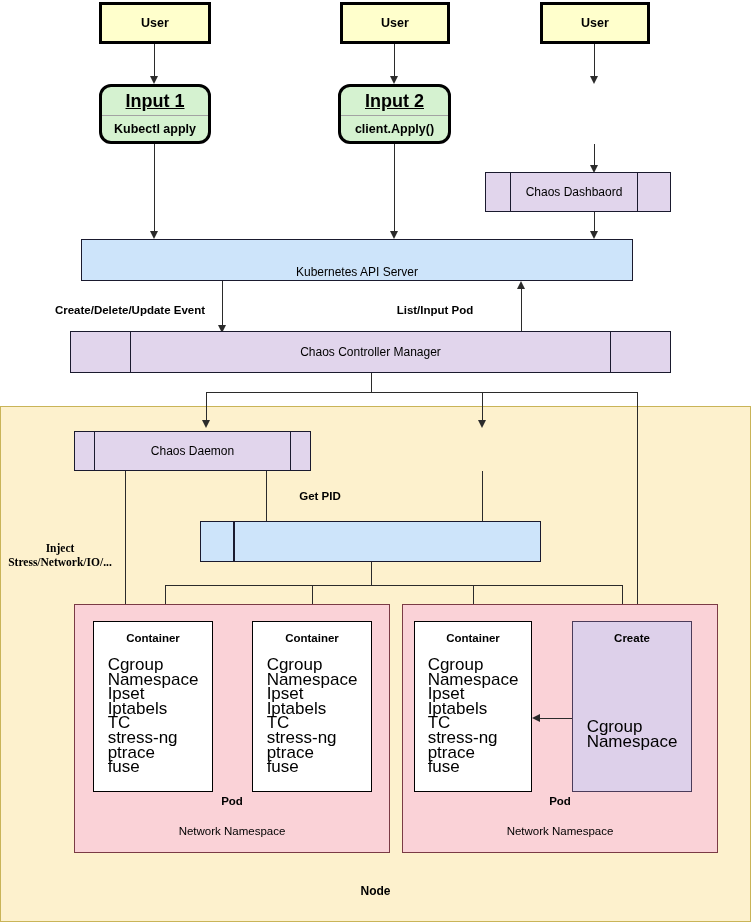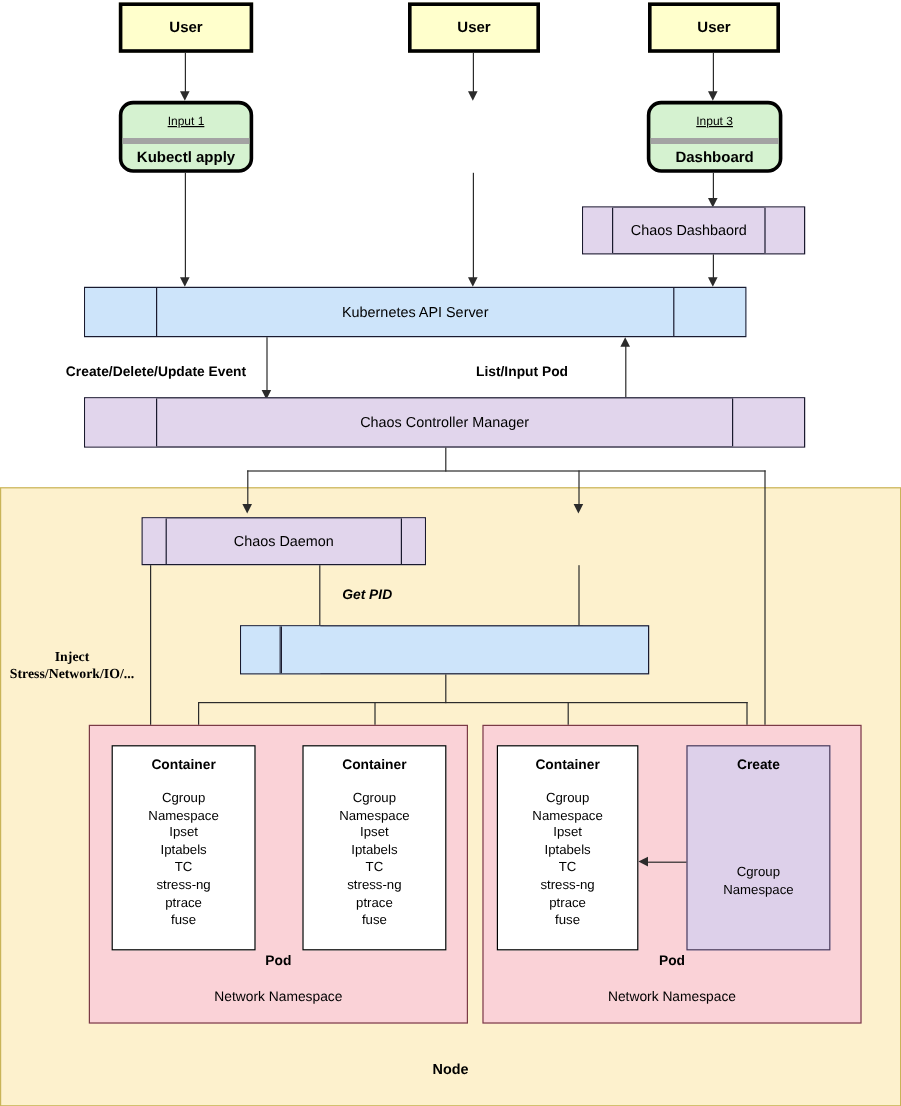--- a/index.html
+++ b/index.html
@@ -53,24 +53,24 @@
     box-sizing: border-box;
     display: flex;
     flex-direction: column;
     overflow: hidden;
   }
   .input-title {
     flex: 0 0 28px;
     display: flex;
     align-items: center;
     justify-content: center;
-    font-size: 10px;
-    font-weight: normal;
+    font-size: 18px;
+    font-weight: bold;
     text-decoration: underline;
-    border-bottom: 5px solid #a3a3a3;
+    border-bottom: 1px solid #a3a3a3;
     color: #000;
   }
   .input-body {
     flex: 1;
     display: flex;
     align-items: center;
     justify-content: center;
     font-size: 12.5px;
     font-weight: bold;
     color: #000;
@@ -141,24 +141,24 @@
     border: 1px solid #4b3b5a;
     justify-content: flex-start;
   }
   .container-title {
     font-size: 11.5px;
     font-weight: bold;
     color: #000;
     margin-bottom: 14px;
   }
   .container-list {
-    font-size: 11px;
+    font-size: 17px;
     line-height: 14.6px;
     color: #000;
-    text-align: center;
+    text-align: left;
   }
   .sidecar .container-list {
     margin-top: 62px;
   }
   
   .edge {
     position: absolute;
     background: #2b2b2b;
   }
   .edge.v { width: 1.4px; }
@@ -210,44 +210,44 @@
   <div class="edge v" style="left:394px; top:44px; height:34px;"></div>
   <div class="arrow down" style="left:390px; top:76px;"></div>
 
   <div class="edge v" style="left:594px; top:44px; height:34px;"></div>
   <div class="arrow down" style="left:590px; top:76px;"></div>
 
   <div class="input-box" style="left:99px; top:84px; width:112px; height:60px;">
     <div class="input-title">Input 1</div>
     <div class="input-body">Kubectl apply</div>
   </div>
-  <div class="input-box" style="left:539px; top:84px; width:113px; height:60px;">
-    <div class="input-title">Input 3</div>
-    <div class="input-body">Dashboard</div>
+  <div class="input-box" style="left:338px; top:84px; width:113px; height:60px;">
+    <div class="input-title">Input 2</div>
+    <div class="input-body">client.Apply()</div>
   </div>
 
   <div class="edge v" style="left:154px; top:144px; height:90px;"></div>
   <div class="arrow down" style="left:150px; top:231px;"></div>
 
   <div class="edge v" style="left:394px; top:144px; height:90px;"></div>
   <div class="arrow down" style="left:390px; top:231px;"></div>
 
   <div class="edge v" style="left:594px; top:144px; height:24px;"></div>
   <div class="arrow down" style="left:590px; top:165px;"></div>
 
   <div class="lane-box purple" style="left:485px; top:172px; width:186px; height:40px;">
     <div class="seg-l" style="width:25px;"></div>
     <div class="seg-mid">Chaos Dashbaord</div>
     <div class="seg-r" style="width:33px;"></div>
   </div>
 
   <div class="edge v" style="left:594px; top:212px; height:22px;"></div>
   <div class="arrow down" style="left:590px; top:231px;"></div>
 
-  <div class="lane-box blue" style="left:70px; top:239px; width:552px; height:42px;">
+  <div class="lane-box blue" style="left:81px; top:239px; width:552px; height:42px;align-items:flex-end;">
     <div class="seg-l" style="width:60px;"></div>
     <div class="seg-mid">Kubernetes API Server</div>
     <div class="seg-r" style="width:60px;"></div>
   </div>
 
   <div class="edge v" style="left:222px; top:281px; height:47px;"></div>
   <div class="arrow down" style="left:218px; top:325px;"></div>
   <div class="edge-label" style="left:30px; top:304px; width:200px;">Create/Delete/Update Event</div>
 
   <div class="edge v" style="left:521px; top:288px; height:43px;"></div>
@@ -265,30 +265,30 @@
 
   <div class="edge v" style="left:206px; top:392px; height:32px;"></div>
   <div class="arrow down" style="left:202px; top:420px;"></div>
 
   <div class="edge v" style="left:482px; top:392px; height:32px;"></div>
   <div class="arrow down" style="left:478px; top:420px;"></div>
 
   <div class="edge v" style="left:637px; top:392px; height:222px;"></div>
   <div class="arrow down" style="left:633px; top:610px;"></div>
 
-  <div class="lane-box purple" style="left:74px; top:431px; width:237px; height:40px;margin-left:44px;">
+  <div class="lane-box purple" style="left:74px; top:431px; width:237px; height:40px;">
     <div class="seg-l" style="width:20px;"></div>
     <div class="seg-mid">Chaos Daemon</div>
     <div class="seg-r" style="width:20px;"></div>
   </div>
 
 
   <div class="edge v" style="left:266px; top:471px; height:53px;"></div>
   <div class="arrow down" style="left:262px; top:521px;"></div>
-  <div class="edge-label" style="left:271px; top:490px; width:70px;font-style:italic;">Get PID</div>
+  <div class="edge-label" style="left:285px; top:490px; width:70px;">Get PID</div>
 
   <div class="edge v" style="left:482px; top:471px; height:53px;"></div>
   <div class="arrow down" style="left:478px; top:521px;"></div>
 
   <div class="edge v" style="left:125px; top:471px; height:147px;"></div>
   <div class="arrow down" style="left:121px; top:614px;"></div>
   <div class="edge-label two-line" style="left:0px; top:541px; width:120px;font-family:Liberation Serif, serif;">
     <div>Inject</div>
     <div>Stress/Network/IO/...</div>
   </div>

